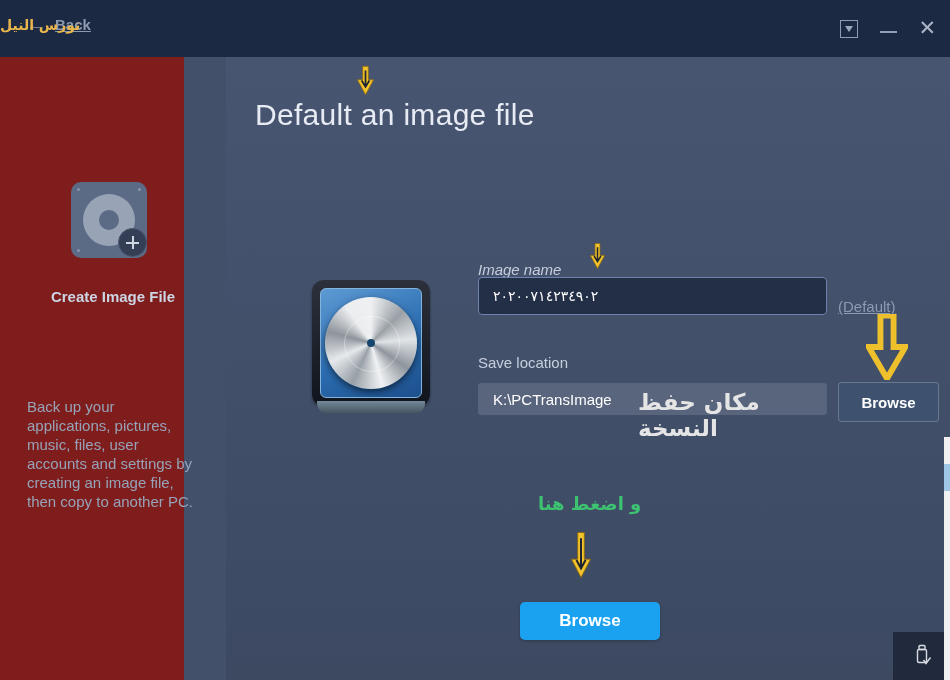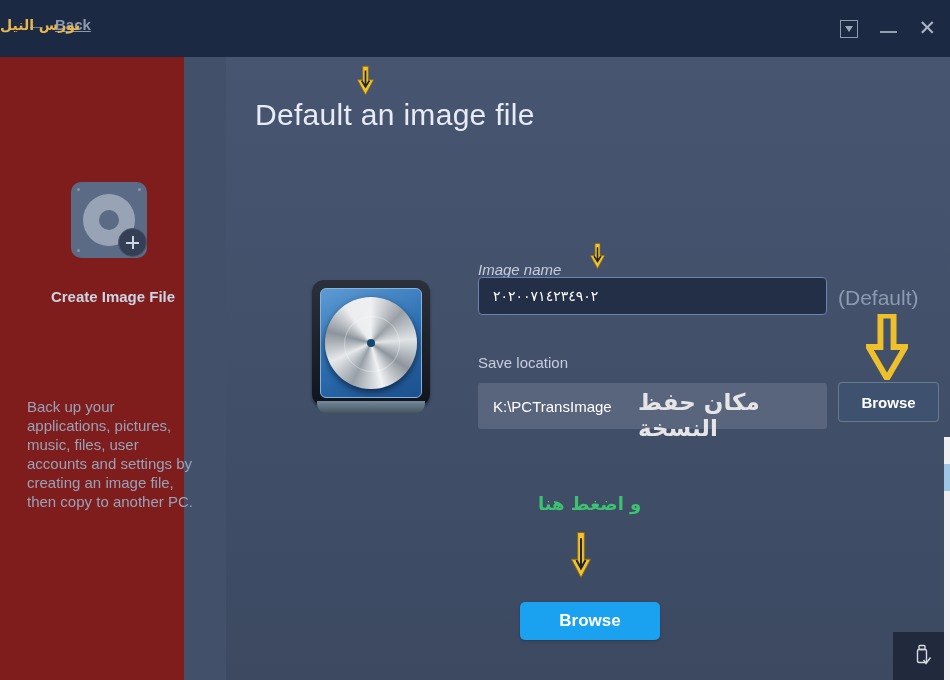--- a/index.html
+++ b/index.html
@@ -66,22 +66,22 @@
               border:1px solid rgba(255,255,255,.35);}
   .disc-metal::after{content:"";position:absolute;left:42px;top:42px;width:8px;height:8px;border-radius:50%;background:#16466e;}
 
   
   .field-label{position:absolute;color:#c6cede;font-size:15px;}
   .lbl-name{left:252px;top:204px;font-style:italic;}
   .lbl-save{left:252px;top:297px;}
   .text-input{position:absolute;left:252px;top:220px;width:349px;height:38px;box-sizing:border-box;
               background:#232e47;border:1px solid #6d82ac;border-radius:4px;color:#ffffff;
               font-size:14px;padding:0 14px;font-family:"DejaVu Sans",sans-serif;outline:none;}
-  .default-hint{position:absolute;left:612px;top:229px;color:#8e9ab0;font-size:21px;}
-  .save-field{position:absolute;left:252px;top:326px;width:349px;height:46px;background:#59647d;
+  .default-hint{position:absolute;left:612px;top:241px;color:#8e9ab0;font-size:15px;text-decoration:underline;}
+  .save-field{position:absolute;left:252px;top:326px;width:349px;height:32px;background:#59647d;
               border-radius:3px;display:flex;align-items:center;cursor:text;}
   .save-path{color:#ffffff;font-size:15px;margin-left:15px;}
   .save-note{position:absolute;left:160px;top:6px;color:#e5e5e5;font-weight:bold;font-size:23px;
              font-family:"DejaVu Sans",sans-serif;}
   .browse-btn{position:absolute;left:612px;top:325px;width:101px;height:40px;background:#3e5270;
               border:1px solid rgba(255,255,255,.22);border-radius:4px;color:#fff;font-weight:bold;
               font-size:15px;cursor:pointer;font-family:"Liberation Sans",sans-serif;}
   .press-here{position:absolute;left:312px;top:436px;color:#3cc271;font-weight:bold;font-size:18px;
               font-family:"DejaVu Sans",sans-serif;}
   .confirm-btn{position:absolute;left:294px;top:545px;width:140px;height:38px;background:#1aa2f1;

